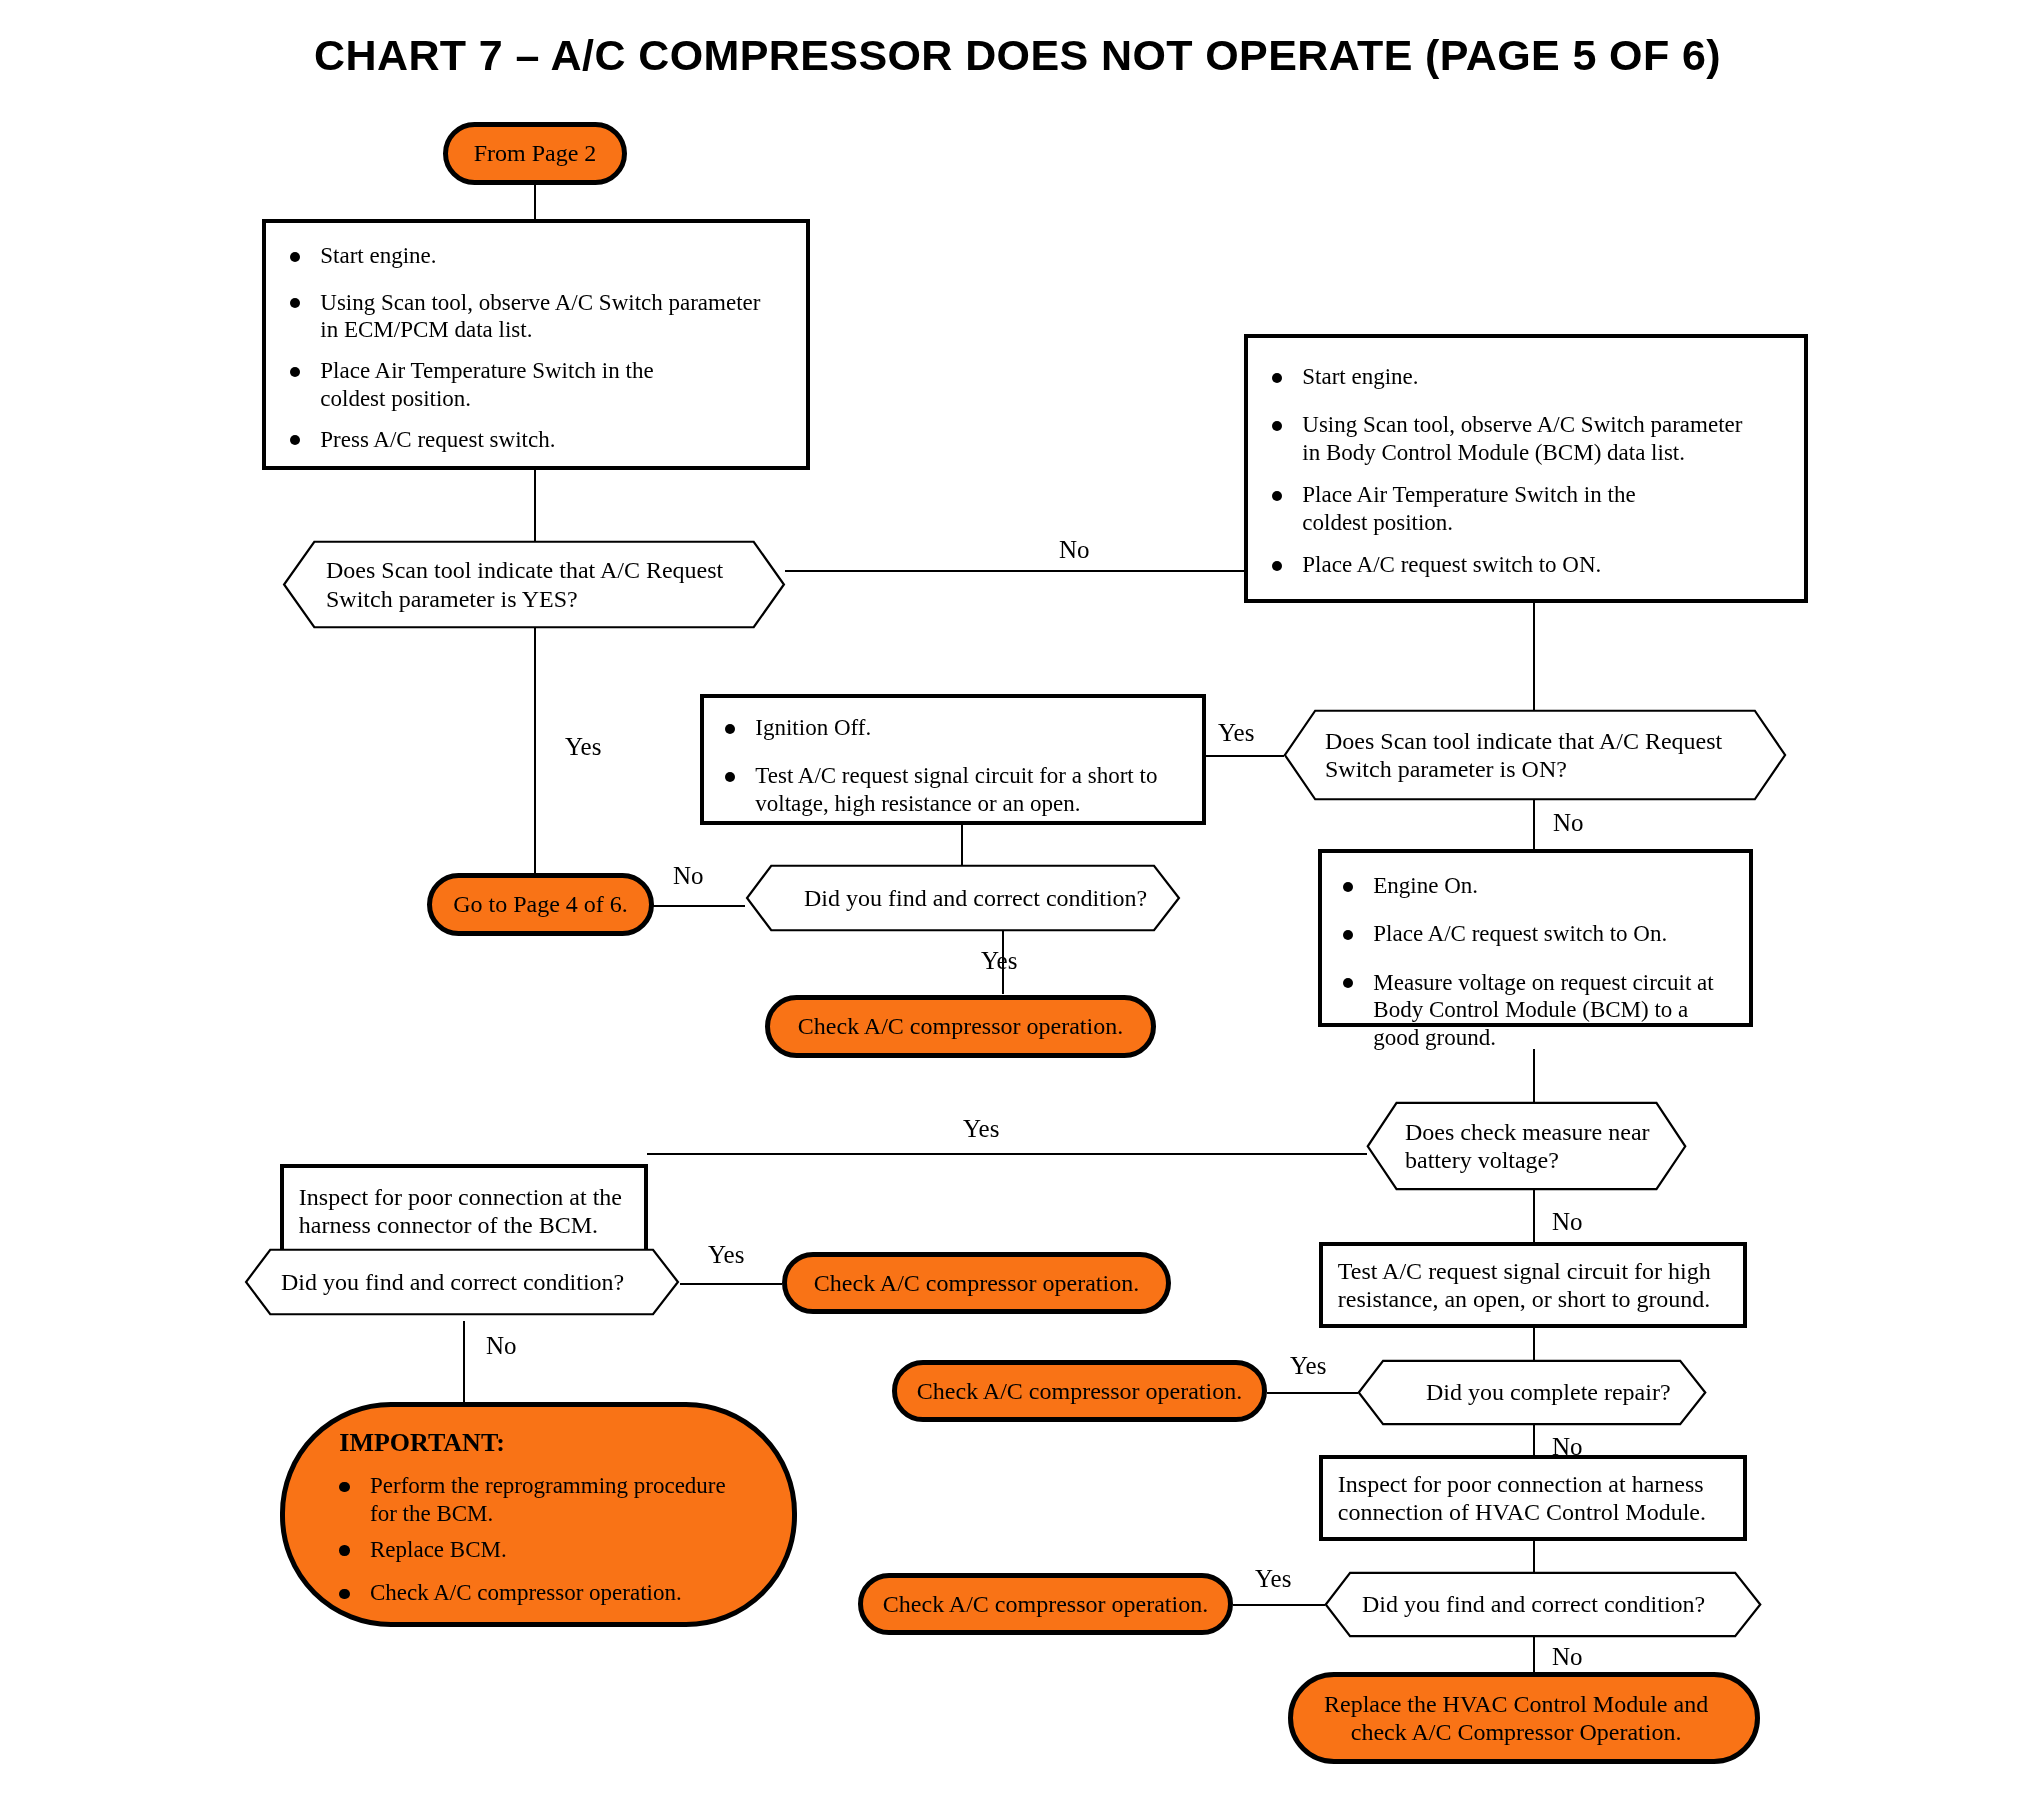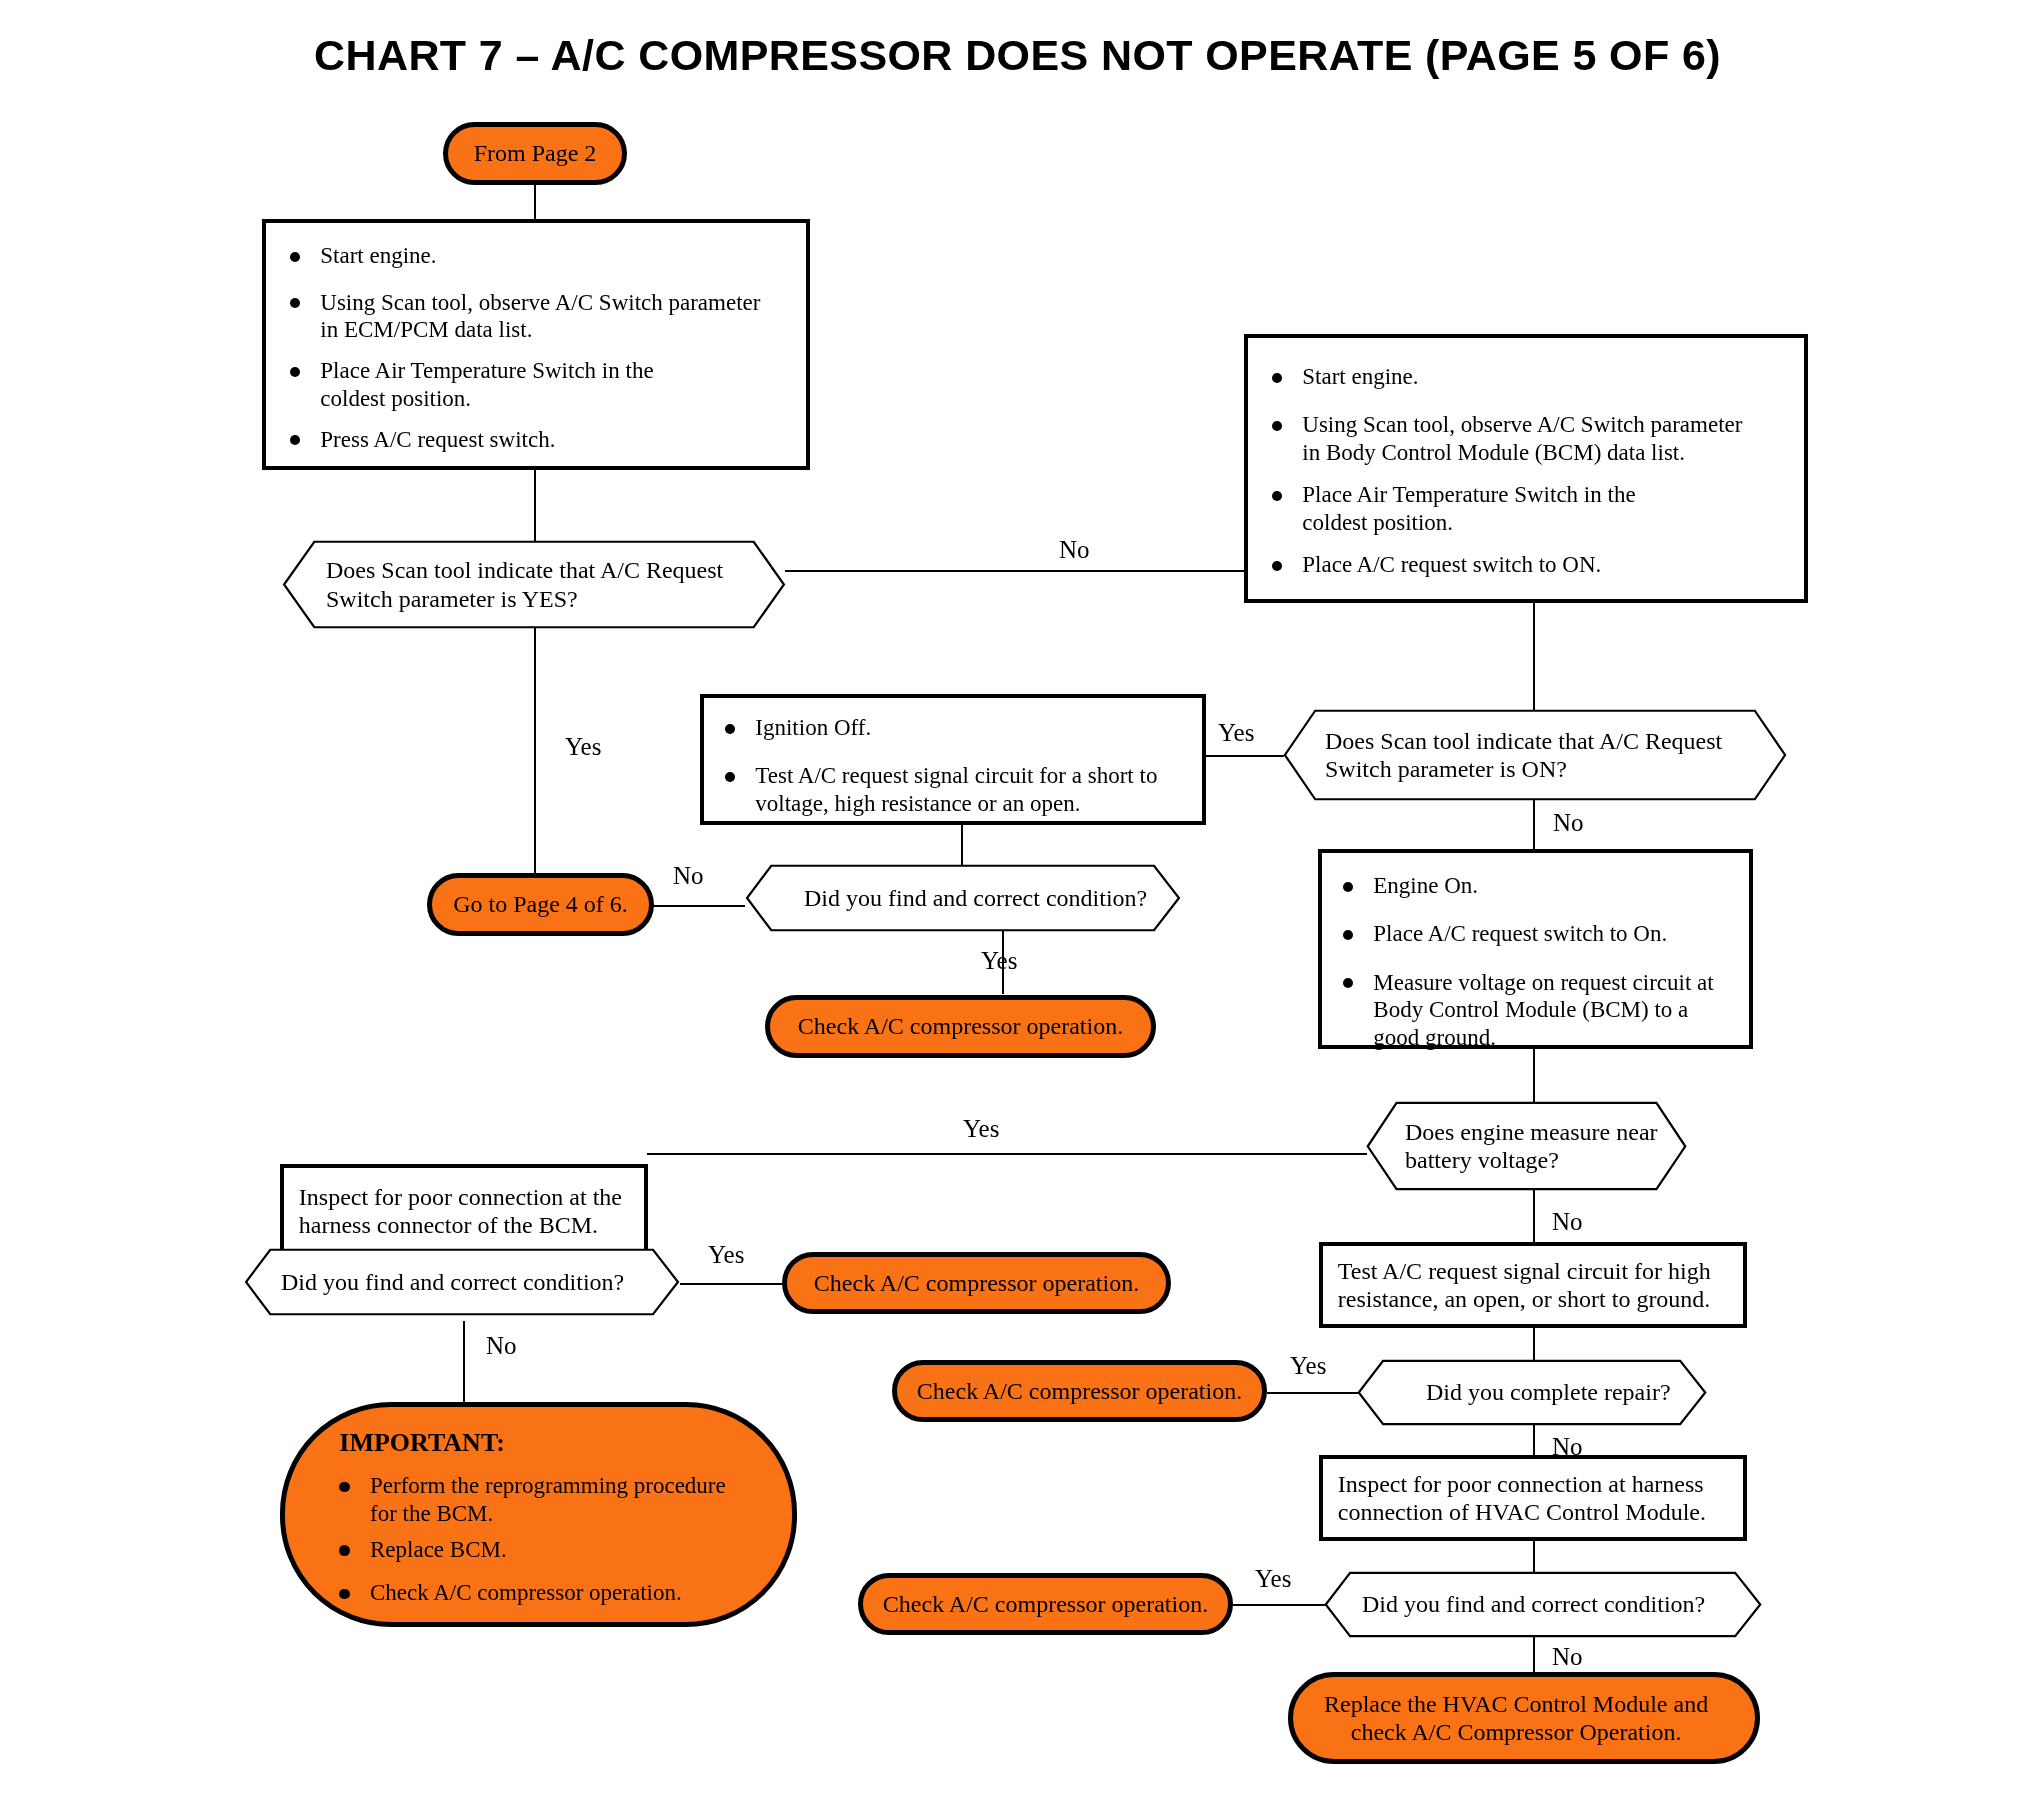--- a/index.html
+++ b/index.html
@@ -241,41 +241,41 @@
     </svg>
     <div class="hex-text" style="padding-left:59px;">
       <span class="txt">Did you find and correct condition?</span>
     </div>
   </div>
 
   <div class="node round center" style="left:765px; top:995px; width:391px; height:63px;">
     <span class="txt">Check A/C compressor operation.</span>
   </div>
 
-  <div class="node rect" style="left:1318px; top:849px; width:435px; height:200px; padding:19px 10.3px 0 10.3px;">
+  <div class="node rect" style="left:1318px; top:849px; width:435px; height:178px; padding:19px 10.3px 0 10.3px;">
     <ul class="bullets">
       <li style="margin-bottom:20.7px;">Engine On.</li>
       <li style="margin-bottom:20.7px;">Place A/C request switch to On.</li>
       <li>Measure voltage on request circuit at
 Body Control Module (BCM) to a
 good ground.</li>
     </ul>
   </div>
 
   <div class="node rect" style="left:280px; top:1164px; width:368px; height:94px; padding:0 10.3px 0 14.8px; display:flex; align-items:center;">
     <span class="txt">Inspect for poor connection at the
 harness connector of the BCM.</span>
   </div>
 
   <div class="hex" style="left:1367px; top:1102px; width:319px; height:88px;">
     <svg width="319" height="88" viewBox="0 0 432 119">
       <polygon points="40,1 392,1 431,60 392,118 40,118 1,60" fill="#ffffff" stroke="#000000" stroke-width="3"></polygon>
     </svg>
     <div class="hex-text" style="padding-left:38px;">
-      <span class="txt">Does engine measure near
+      <span class="txt">Does check measure near
 battery voltage?</span>
     </div>
   </div>
 
   <div class="hex" style="left:244px; top:1249px; width:436px; height:66px;">
     <svg width="436" height="66" viewBox="0 0 591 90">
       <polygon points="34,1 556,1 590,45 556,89 34,89 1,45" fill="#ffffff" stroke="#000000" stroke-width="3"></polygon>
     </svg>
     <div class="hex-text" style="padding-left:37px;">
       <span class="txt">Did you find and correct condition?</span>

